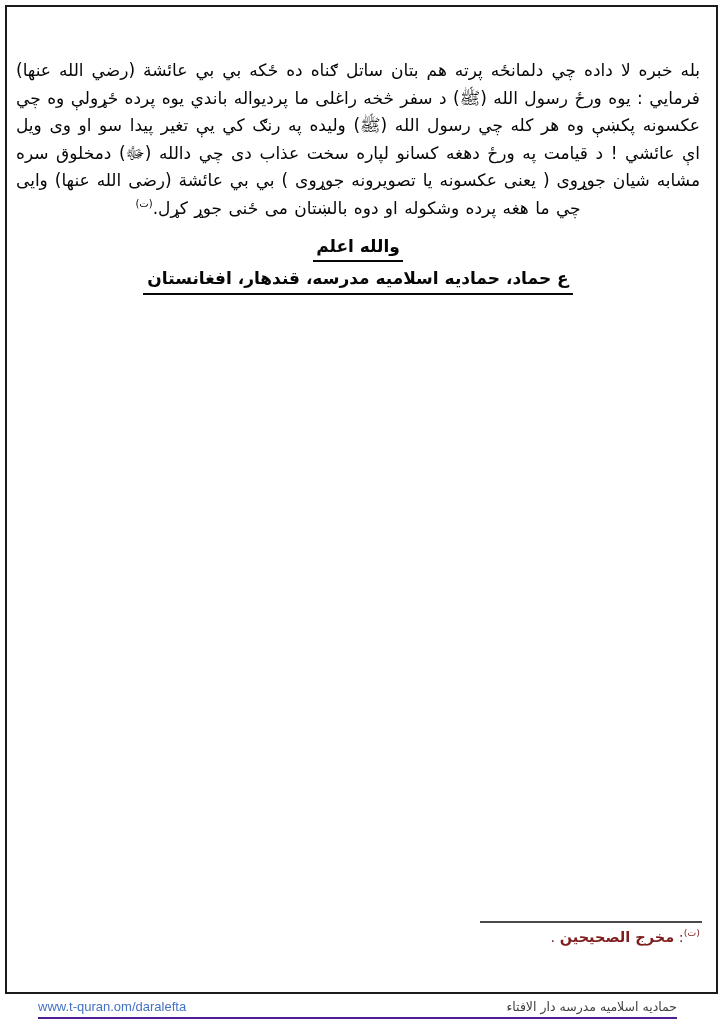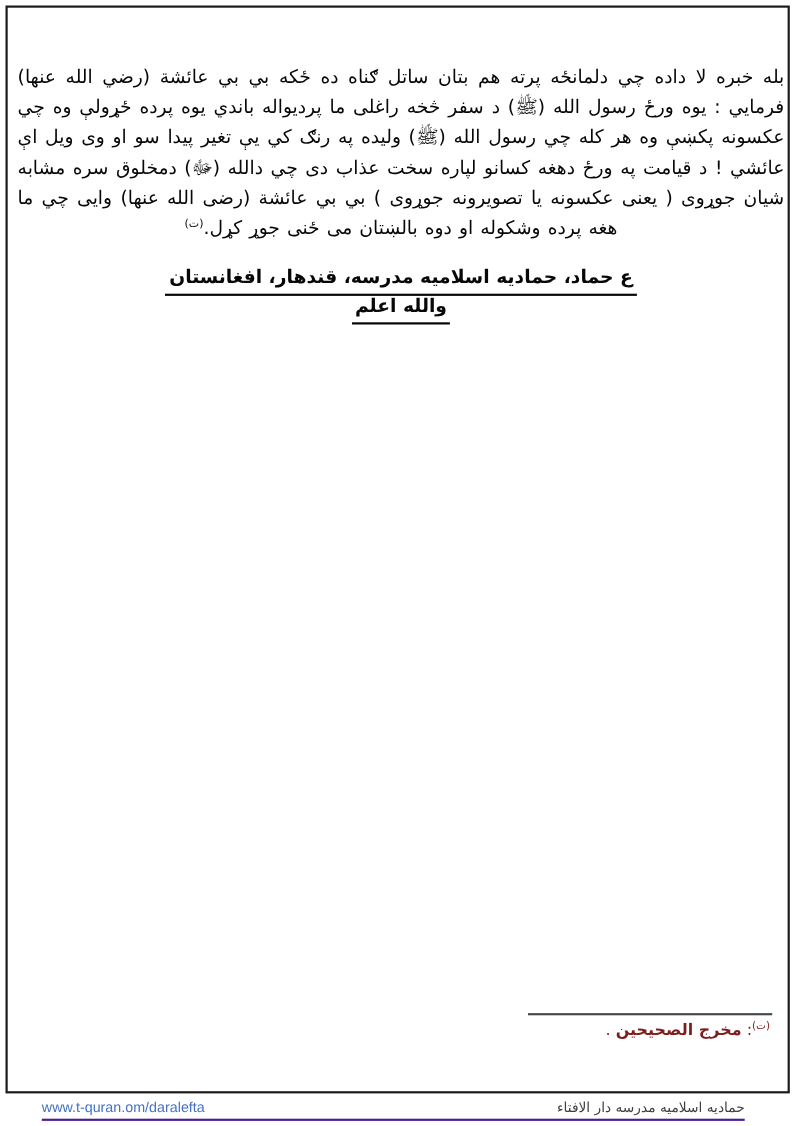--- a/index.html
+++ b/index.html
@@ -12,21 +12,21 @@
   }
   .page-border {
     position: absolute;
     left: 5px; top: 5px;
     width: 713px; height: 989px;
     border: 2px solid #1b1b1b;
     background: #ffffff;
   }
   .content {
     position: absolute;
-    left: 16px; right: 11px;
+    left: 16px; right: 24px;
     top: 57px;
     direction: rtl;
     color: #070707;
   }
   .paragraph {
     font-size: 17px;
     line-height: 27.5px;
     text-align: justify;
     text-align-last: center;
     -moz-text-align-last: center;
@@ -107,24 +107,24 @@
 </head>
 <body>
 
 <div class="page-border"></div>
 
 <div class="content">
   <div class="paragraph"><span>بله خبره لا داده چي دلمانځه پرته هم بتان ساتل ګناه ده ځکه بي بي عائشة (رضي الله عنها) فرمايي : يوه ورځ رسول الله (ﷺ) د سفر څخه راغلی ما پردیواله باندي يوه پرده ځړولې وه چي عکسونه پکښې وه هر کله چي رسول الله (ﷺ) وليده په رنګ کي يې تغير پيدا سو او وی ويل اې عائشي ! د قيامت په ورځ دهغه کسانو لپاره سخت عذاب دی چي دالله (ﷻ) دمخلوق سره مشابه شيان جوړوی ( يعنی عکسونه يا تصويرونه جوړوی ) بي بي عائشة (رضی الله عنها) وايی چي ما هغه پرده وشکوله او دوه بالښتان می ځنی جوړ کړل.</span><sup>(ت)</sup></div>
 
   <div class="closing">
     <div>
-      <span class="signature">ع حماد، حماديه اسلاميه مدرسه، قندهار، افغانستان</span>
+      <span class="tasleem">والله اعلم</span>
     </div>
     <div>
-      <span class="tasleem">والله اعلم</span>
+      <span class="signature">ع حماد، حماديه اسلاميه مدرسه، قندهار، افغانستان</span>
     </div>
   </div>
 </div>
 
 <div class="footnote-separator"></div>
 
 <div class="footnote"><sup>(ت)</sup><span>:</span> <span class="src">مخرج الصحيحين</span> <span>.</span></div>
 
 <div class="page-footer">
   <a class="link-left">www.t-quran.om/daralefta</a>

